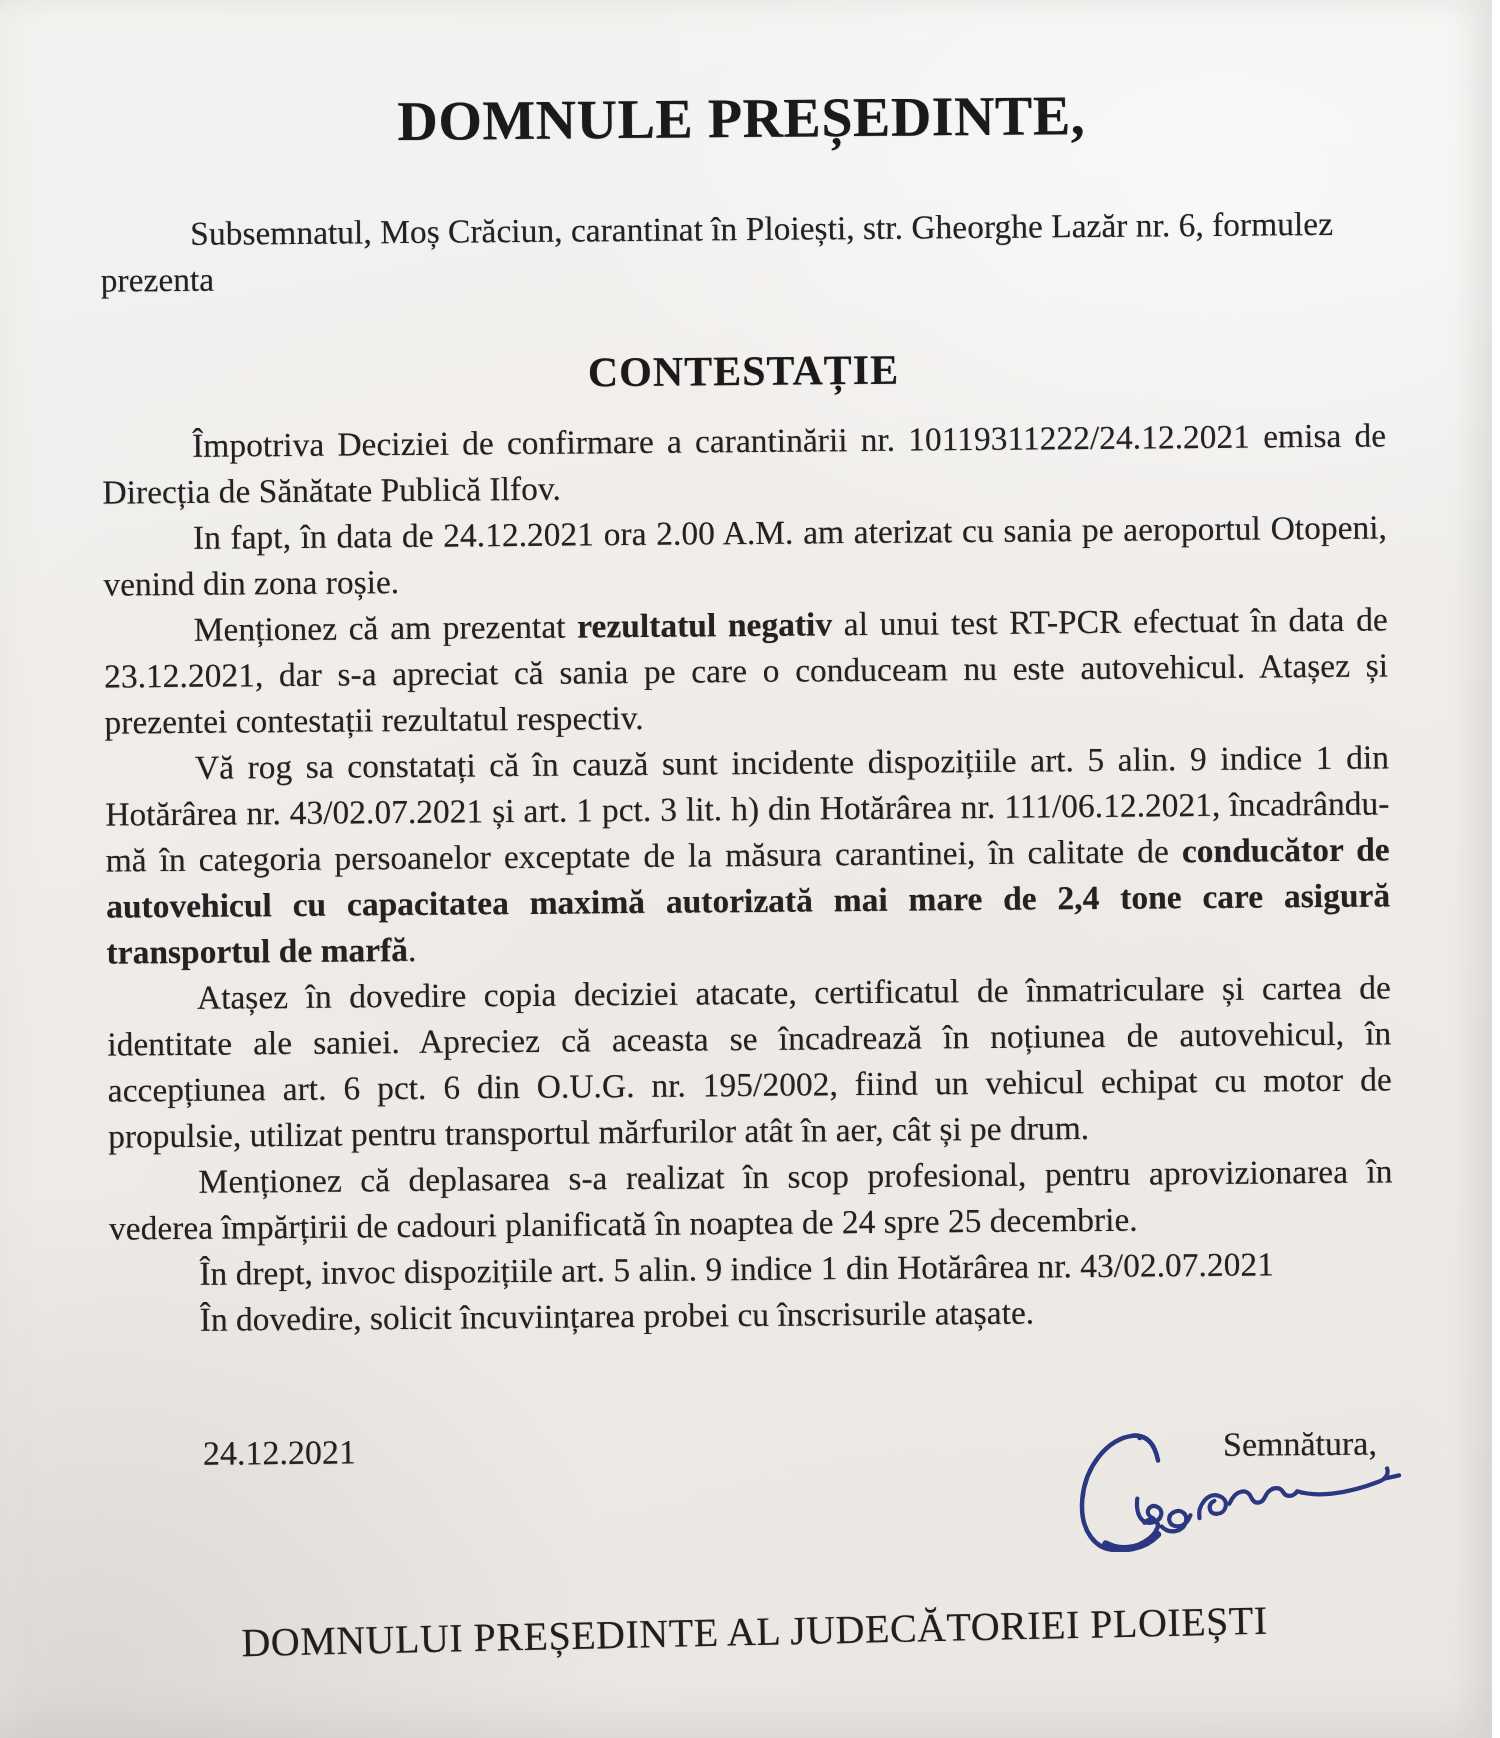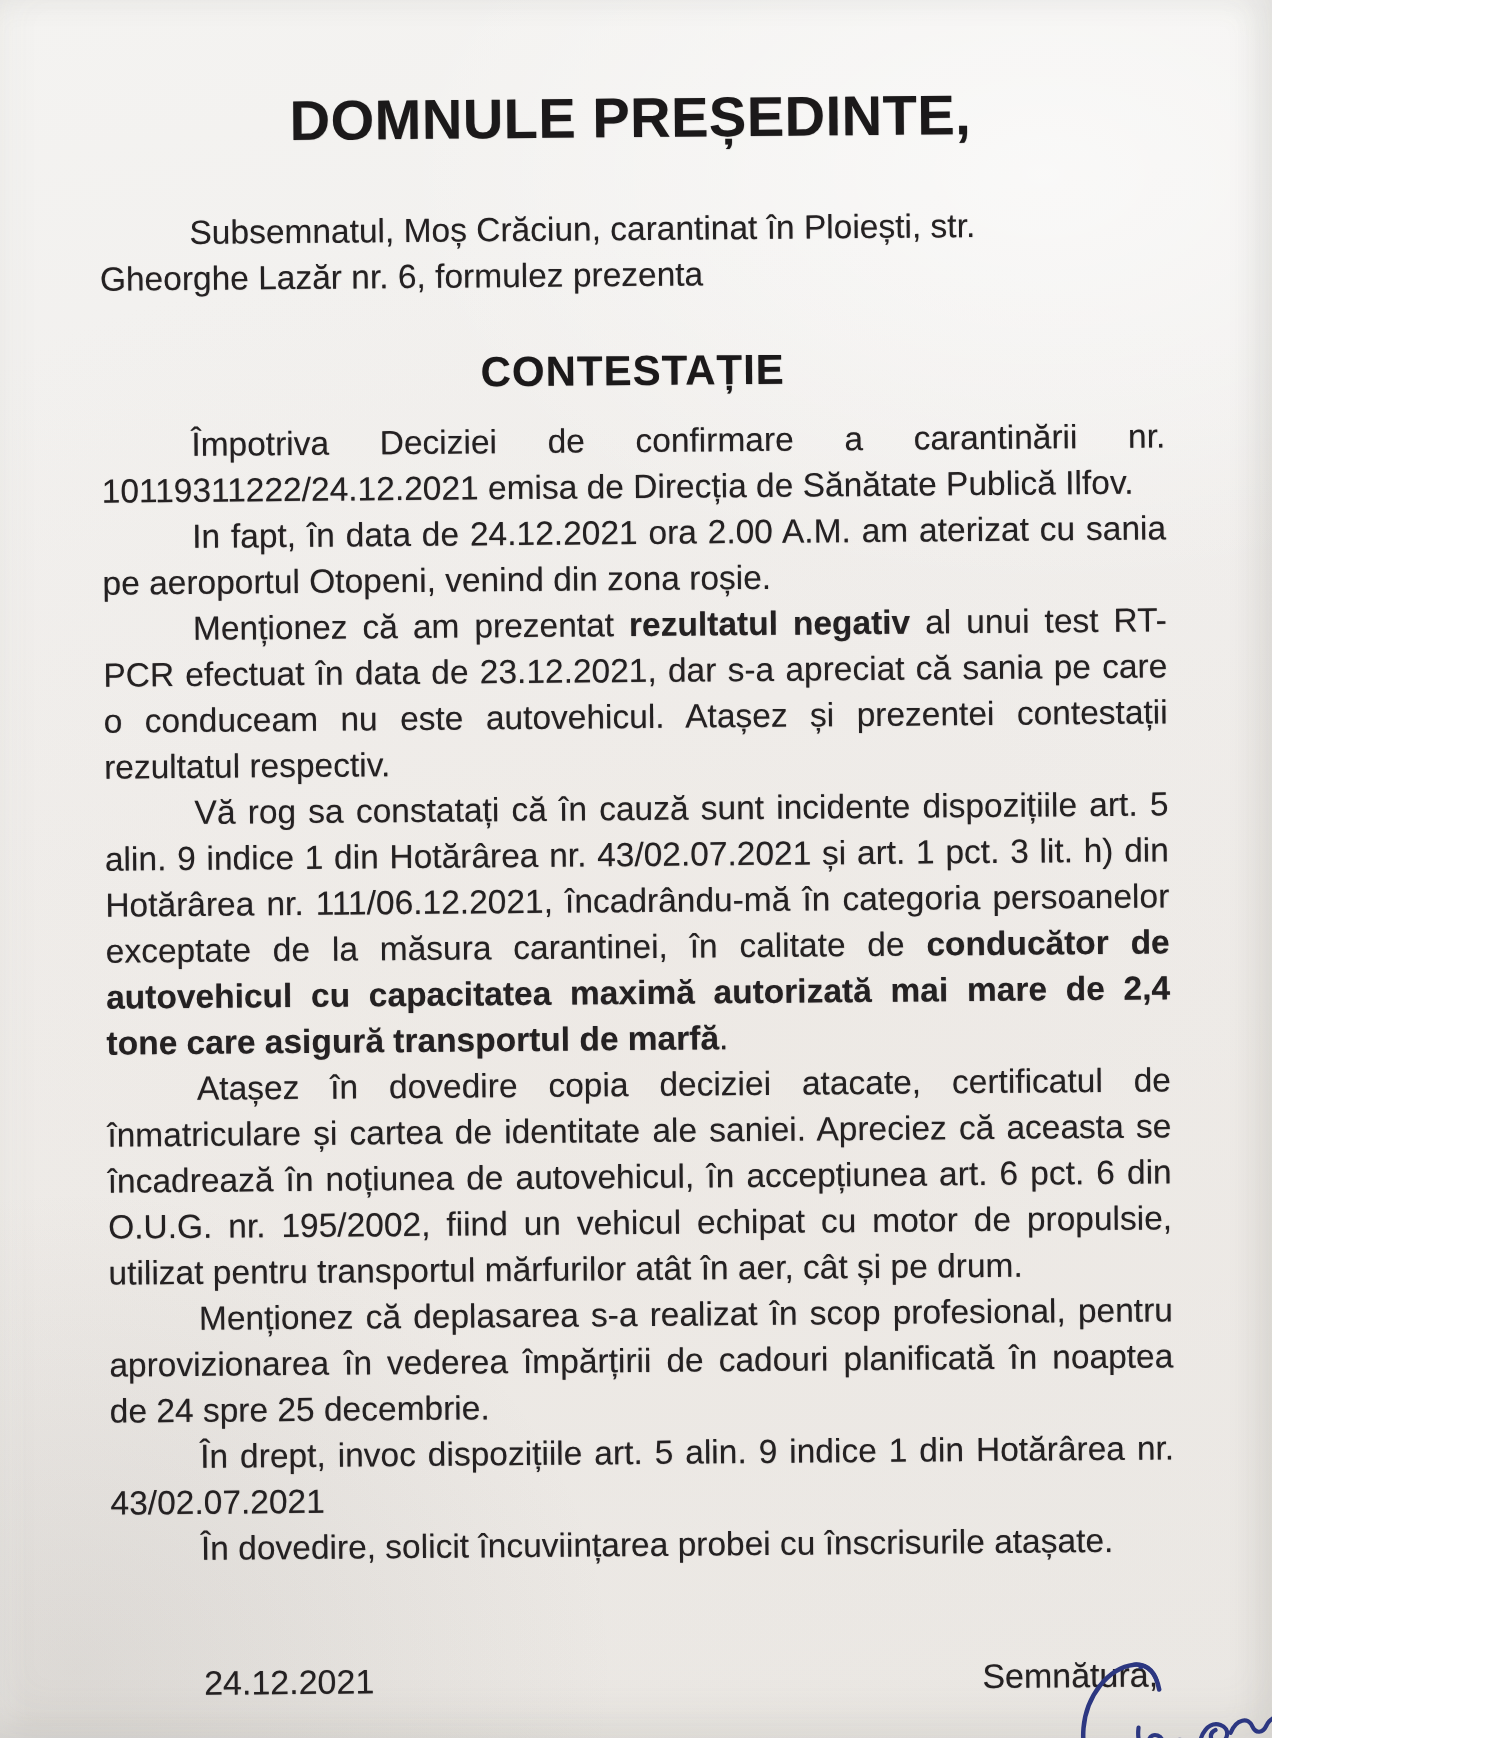--- a/index.html
+++ b/index.html
@@ -1,21 +1,21 @@
 <!DOCTYPE html>
 <html><head>
 <meta charset="utf-8">
 <style>
   html, body { margin: 0; padding: 0; }
   .page {
     position: relative;
-    width: 1272px;
+    width: 1492px;
     height: 1738px;
     overflow: hidden;
-    font-family: Liberation Sans, sans-serif;
+    font-family: Liberation Serif, serif;
     color: #242122;
     background:
       radial-gradient(1100px 700px at 82% 10%, rgba(255,255,255,0.55), rgba(255,255,255,0) 60%),
       radial-gradient(900px 800px at 6% 96%, rgba(110,104,99,0.12), rgba(110,104,99,0) 60%),
       radial-gradient(1500px 1100px at 50% 60%, rgba(236,229,222,0.40), rgba(236,229,222,0) 75%),
       linear-gradient(172deg, #f4f3f1 0%, #f0eeec 42%, #eae7e3 100%);
     box-shadow: inset -16px 0 30px rgba(100,94,88,0.10), inset 0 -24px 44px rgba(100,94,88,0.07), inset 10px 0 24px rgba(255,255,255,0.25);
   }
   .tilt {
     transform: rotate(-0.5deg);

